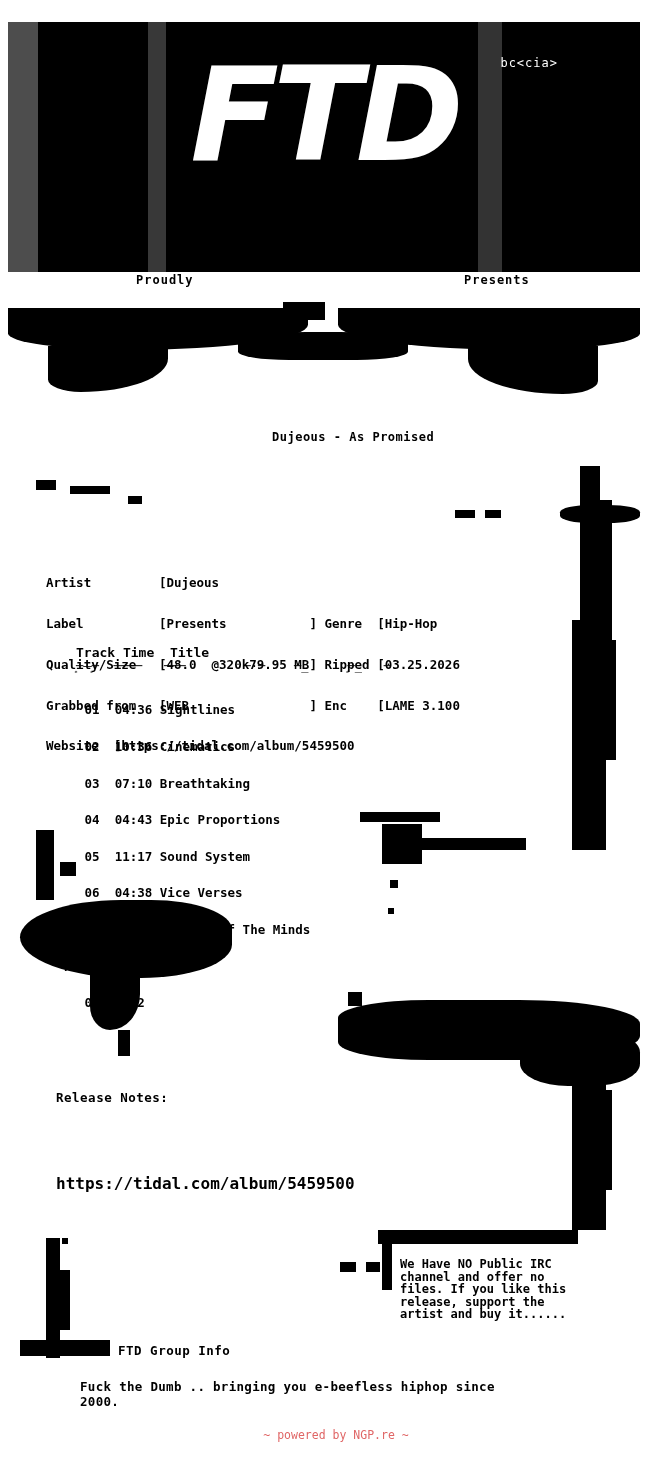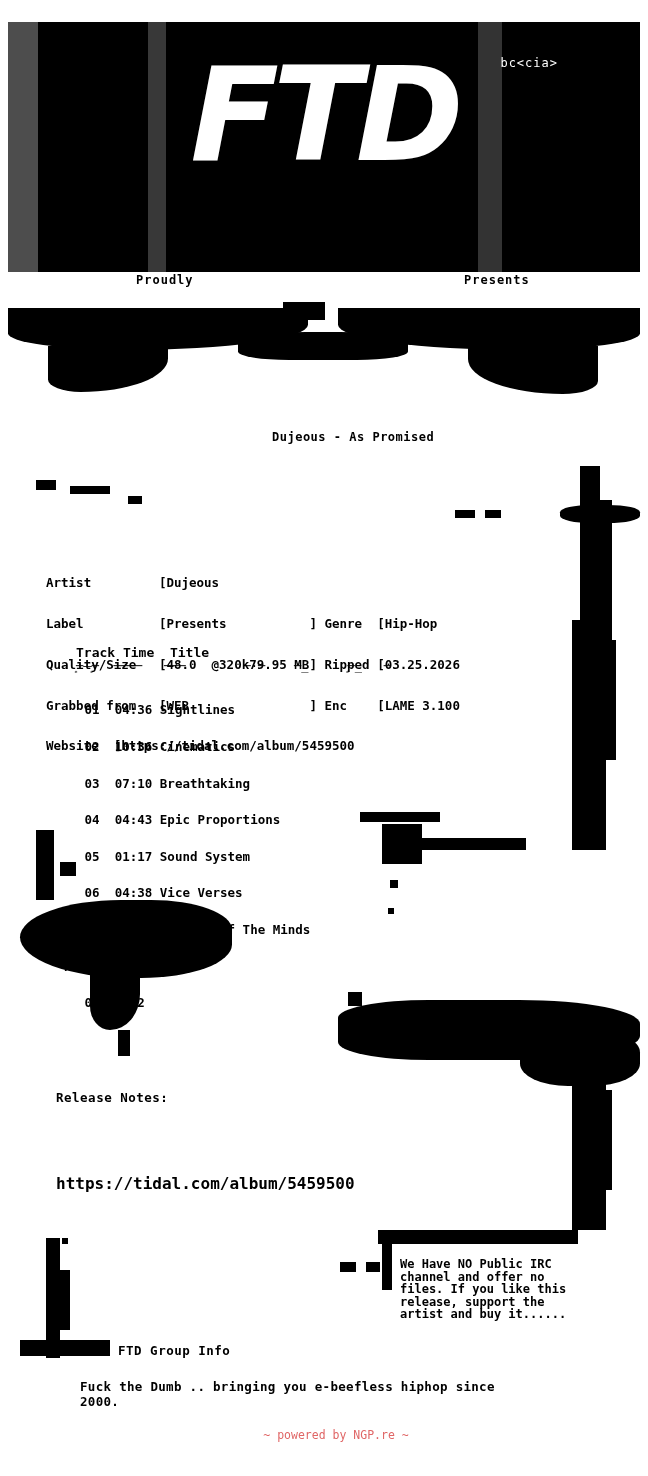--- a/index.html
+++ b/index.html
@@ -308,21 +308,21 @@
   </div>
 
   <div class="tracks-head">Track Time  Title</div>
   <div class="tracks-rule">͙──͙─  ────   ───        ─·─    ─̲      ͙─̲   ─</div>
 
   <div class="tracks">
     <span class="trow">   01  04:36 Sightlines</span>
     <span class="trow">   02  10:36 Cinematics</span>
     <span class="trow">   03  07:10 Breathtaking</span>
     <span class="trow">   04  04:43 Epic Proportions</span>
-    <span class="trow">   05  01:17 Sound System</span>
+    <span class="trow">   05  11:17 Sound System</span>
     <span class="trow">   06  04:38 Vice Verses</span>
     <span class="trow">   07  07:52 Meeting Of The Minds</span>
     <span class="trow">Totals</span>
     <span class="trow">   07 34:52</span>
   </div>
 
   <div class="splat sp-x1"></div>
   <div class="splat sp-x2"></div>
   <div class="splat sp-x3"></div>
   <div class="splat sp-x4"></div>

